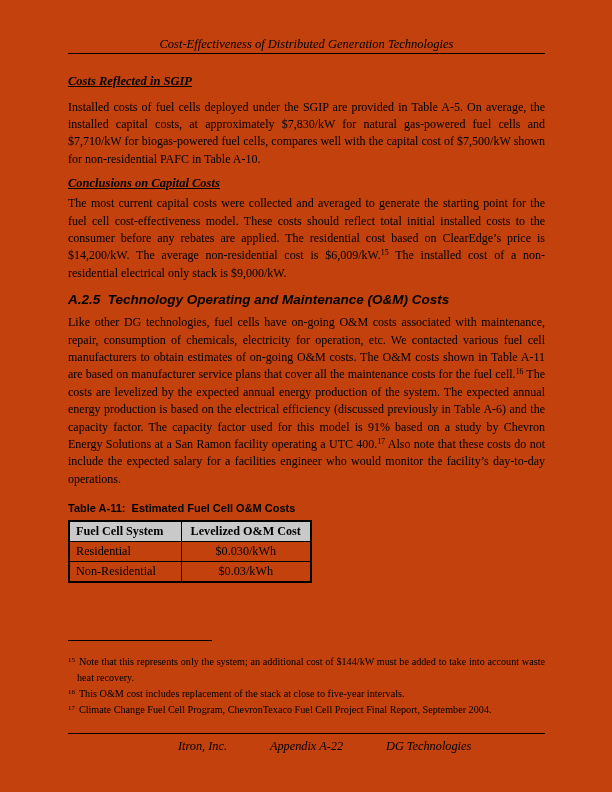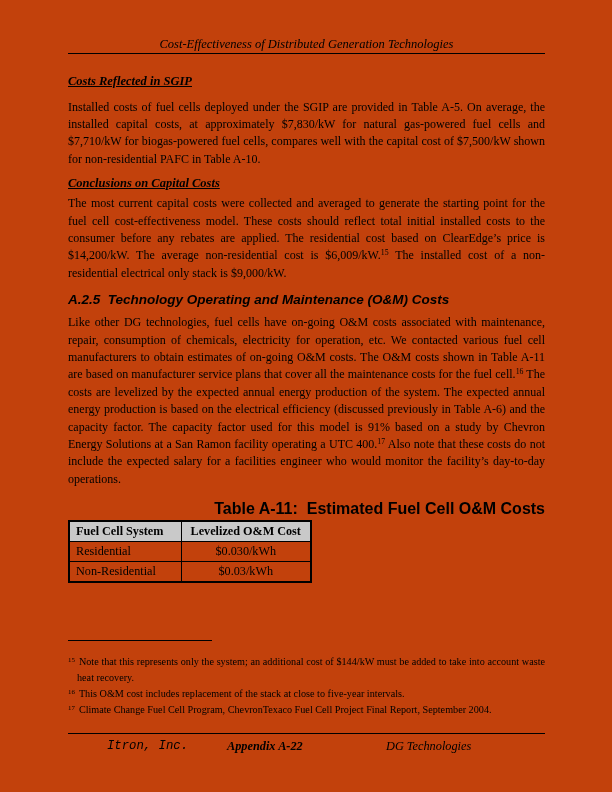--- a/index.html
+++ b/index.html
@@ -56,25 +56,24 @@
     font-family: "Liberation Sans", sans-serif;
     font-size: 13.5px;
     font-weight: bold;
     font-style: italic;
     line-height: 17px;
     margin: 9px 0 0 0;
   }
   
   .caption {
     font-family: "Liberation Sans", sans-serif;
-    font-size: 16px;
+    font-size: 11px;
     font-weight: bold;
     line-height: 15px;
     margin: 13px 0 0 0;
-    text-align: right;
   }
   
   .data-table {
     border-collapse: collapse;
     margin-top: 4px;
     border: 2px solid #000;
   }
   .data-table th, .data-table td {
     border: 1px solid #000;
     font-size: 12.2px;
@@ -132,22 +131,22 @@
     margin: 0;
     height: 0;
   }
   .footer-row {
     display: flex;
     margin-top: 5px;
     font-style: italic;
     font-size: 12.3px;
     line-height: 14px;
   }
-  .f-left  { flex: 1; text-align: center; font-family: Liberation Mono, monospace; }
-  .f-center{ flex: 1; text-align: left; font-weight: bold; }
+  .f-left  { flex: 1; text-align: right; }
+  .f-center{ flex: 1; text-align: center; }
   .f-right { flex: 1; text-align: left; }
 </style>
 </head>
 <body>
 
 <div class="page">
 
   <div class="header">
     <div class="header-title">Cost-Effectiveness of Distributed Generation Technologies</div>
     <hr class="header-rule">

